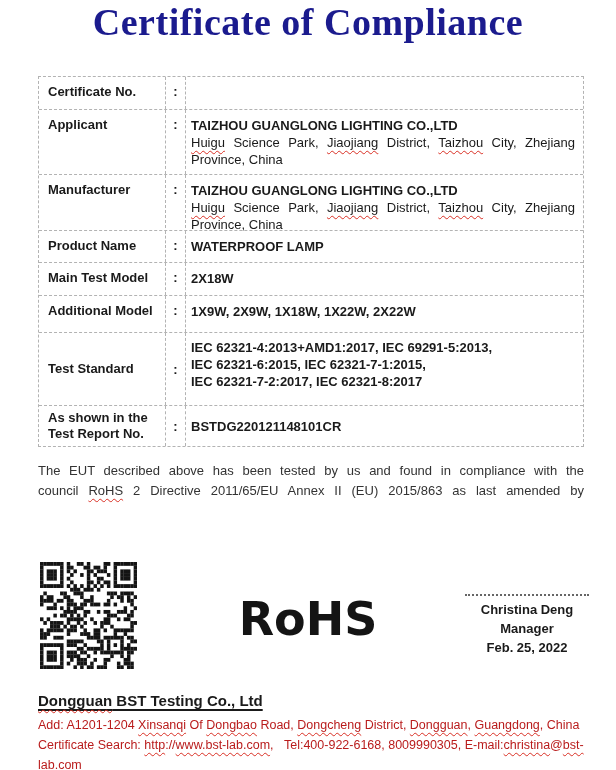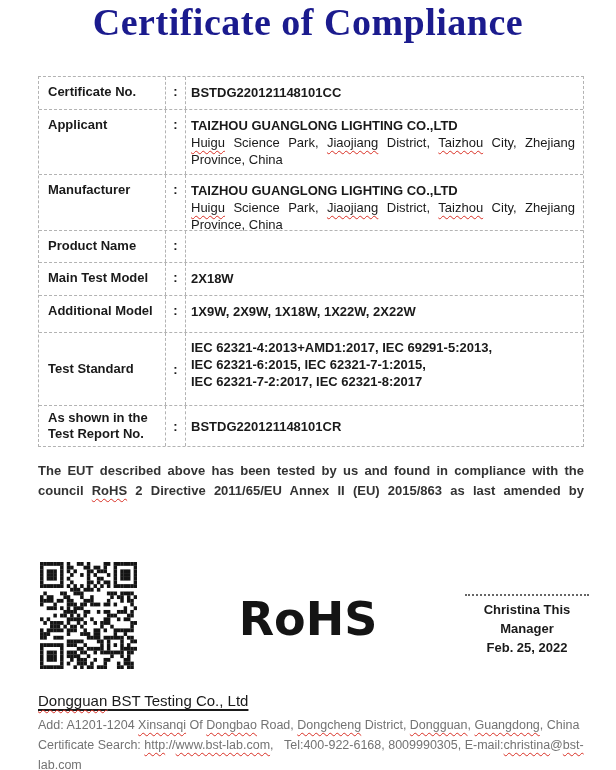--- a/index.html
+++ b/index.html
@@ -28,49 +28,48 @@
   .r5 { height:33px; } .r6 { height:37px; } .r7 { height:73px; } .r8 { height:40px; }
   .vcenter { display:flex; align-items:center; padding-top:0; }
   .vcenter.colon { justify-content:center; }
   .addr-line1 { text-align:justify; text-align-last:justify; }
 
   
   .sq { text-decoration-line:underline; text-decoration-style:wavy; text-decoration-color:#d93025; text-decoration-thickness:1px; text-underline-offset:2.5px; }
 
   
   .statement { position:absolute; left:38px; top:461px; width:546px; font-size:13px; line-height:19.5px; color:#333; }
-  .jline { text-align:justify; text-align-last:justify;font-weight:bold; }
+  .jline { text-align:justify; text-align-last:justify; }
 
   
   .mid { position:absolute; left:0; top:558px; width:616px; height:120px; }
   .qr { position:absolute; left:40px; top:4px; width:97px; height:107px; }
   .qr svg { width:100%; height:100%; display:block; }
   .rohs { position:absolute; left:0; top:34px; width:616px; text-align:center;
           font-family:"DejaVu Sans", sans-serif; font-weight:bold; font-size:46px; color:#141414; letter-spacing:0px; }
   .sig { position:absolute; right:18px; top:36px; width:142px; text-align:center;
          font-weight:bold; font-size:13px; color:#1a1a1a; line-height:19px; }
   .sig-line { width:124px; margin:0 auto 4px auto; border-bottom:2px dotted #666; height:2px; }
 
   
   .footer { position:absolute; left:38px; top:692px; width:552px; color:#222; }
-  .f-company { font-size:15px; font-weight:normal; text-decoration:underline; text-decoration-thickness:1.5px; text-underline-offset:3px; margin-bottom:6px; color:#1a1a1a; }
-  .f-line { font-size:12.5px; line-height:20px; color:#737373; }
+  .f-company { font-size:15px; font-weight:bold; text-decoration:underline; text-decoration-thickness:1.5px; text-underline-offset:3px; margin-bottom:6px; color:#1a1a1a; }
+  .f-line { font-size:12.5px; line-height:20px; color:#b91c1c; }
 </style>
 </head>
 <body>
 
 <div class="page">
 
   <h1 class="title">Certificate of Compliance</h1>
 
   <div class="cert-table">
     <div class="row r1">
       <div class="cell label">Certificate No.</div>
       <div class="cell colon">:</div>
-      <div class="cell value bold">BSTDG220121148101CC</div>
     </div>
     <div class="row r2">
       <div class="cell label">Applicant</div>
       <div class="cell colon">:</div>
       <div class="cell value">
         <div class="bold">TAIZHOU GUANGLONG LIGHTING CO.,LTD</div>
         <div class="addr-line1"><span class="sq">Huigu</span><span> Science Park, </span><span class="sq">Jiaojiang</span><span> District, </span><span class="sq">Taizhou</span><span> City, Zhejiang</span></div>
         <div><span>Province, China</span></div>
       </div>
     </div>
@@ -79,20 +78,21 @@
       <div class="cell colon">:</div>
       <div class="cell value">
         <div class="bold">TAIZHOU GUANGLONG LIGHTING CO.,LTD</div>
         <div class="addr-line1"><span class="sq">Huigu</span><span> Science Park, </span><span class="sq">Jiaojiang</span><span> District, </span><span class="sq">Taizhou</span><span> City, Zhejiang</span></div>
         <div><span>Province, China</span></div>
       </div>
     </div>
     <div class="row r4">
       <div class="cell label">Product Name</div>
       <div class="cell colon">:</div>
+      <div class="cell value bold">WATERPROOF LAMP</div>
     </div>
     <div class="row r5">
       <div class="cell label">Main Test Model</div>
       <div class="cell colon">:</div>
       <div class="cell value bold">2X18W</div>
     </div>
     <div class="row r6">
       <div class="cell label">Additional Model</div>
       <div class="cell colon">:</div>
       <div class="cell value bold">1X9W, 2X9W, 1X18W, 1X22W, 2X22W</div>
@@ -528,21 +528,21 @@
           <rect x="19" y="28" width="1.04" height="1.04" fill="#141414"></rect>
           <rect x="23" y="28" width="1.04" height="1.04" fill="#141414"></rect>
           <rect x="24" y="28" width="1.04" height="1.04" fill="#141414"></rect>
           <rect x="26" y="28" width="1.04" height="1.04" fill="#141414"></rect>
           <rect x="27" y="28" width="1.04" height="1.04" fill="#141414"></rect>
         </svg>
     </div>
     <div class="rohs">RoHS</div>
     <div class="sig">
       <div class="sig-line"></div>
-      <div>Christina This</div>
+      <div>Christina Deng</div>
       <div>Manager</div>
       <div>Feb. 25, 2022</div>
     </div>
   </div>
 
   <div class="footer">
     <div class="f-company"><span class="sq">Dongguan</span><span> BST Testing Co., Ltd</span></div>
     <div class="f-line"><span>Add: A1201-1204 </span><span class="sq">Xinsanqi</span><span> Of </span><span class="sq">Dongbao</span><span> Road, </span><span class="sq">Dongcheng</span><span> District, </span><span class="sq">Dongguan</span><span>, </span><span class="sq">Guangdong</span><span>, China</span></div>
     <div class="f-line"><span>Certificate Search: </span><span class="sq">http</span><span>://</span><span class="sq">www.bst-lab.com</span><span>,&nbsp;&nbsp;&nbsp;Tel:400-922-6168, 8009990305, E-mail:</span><span class="sq">christina</span><span>@</span><span class="sq">bst-lab.com</span></div>
   </div>

